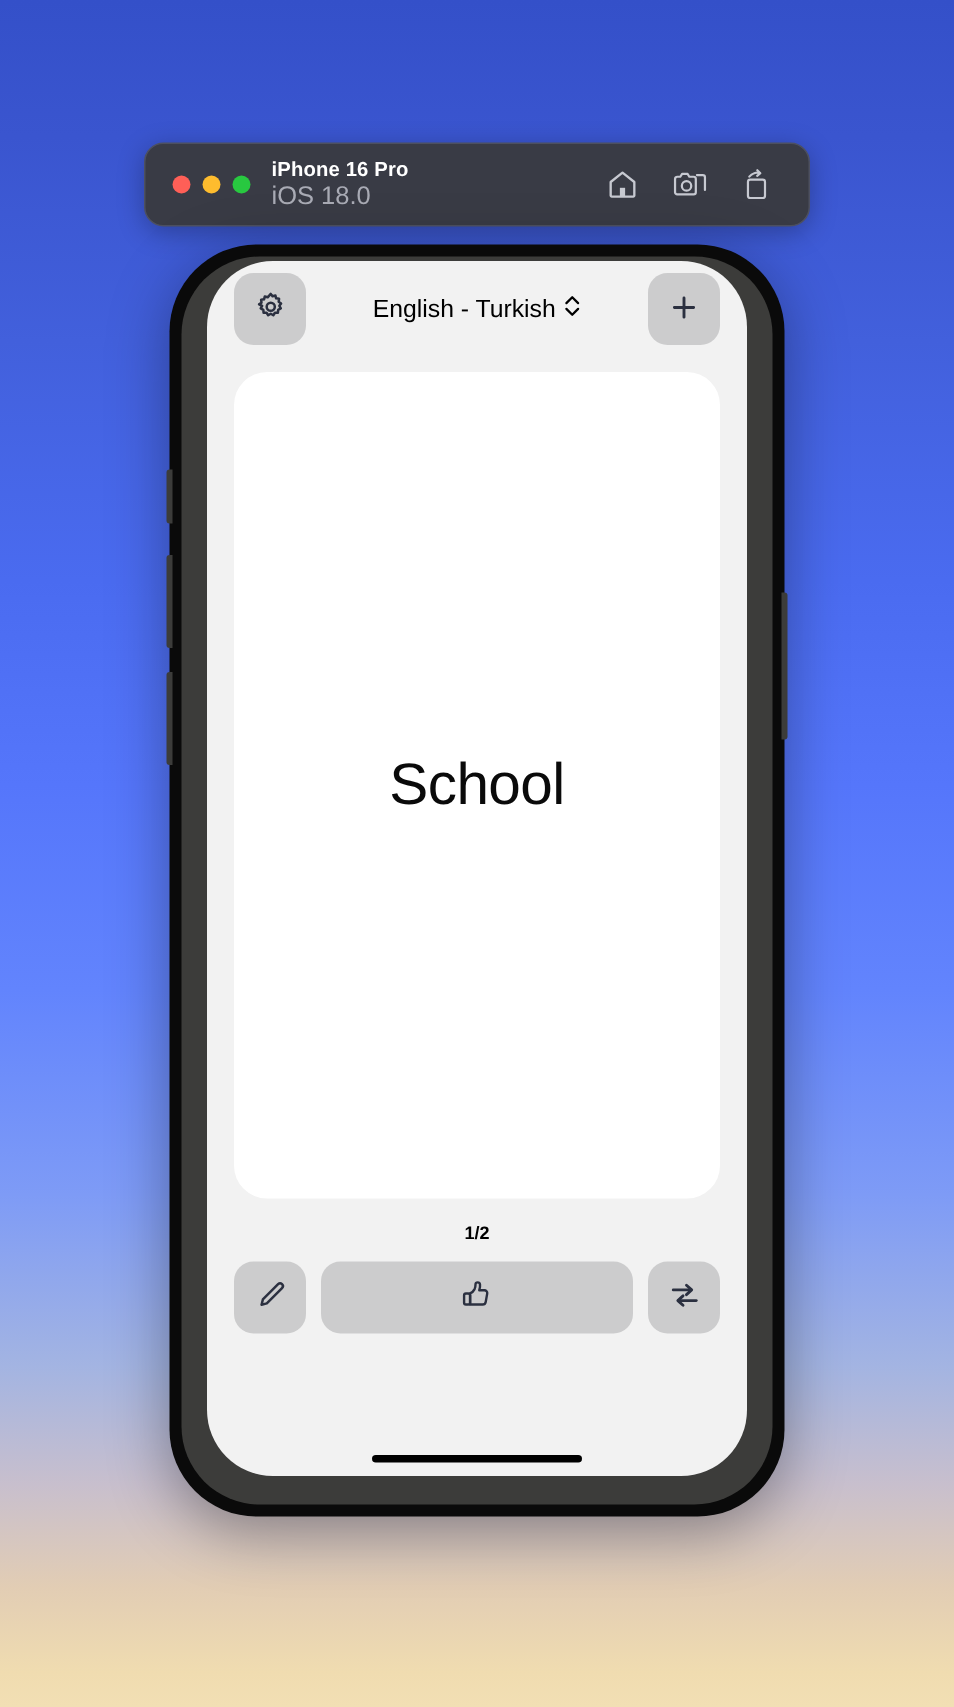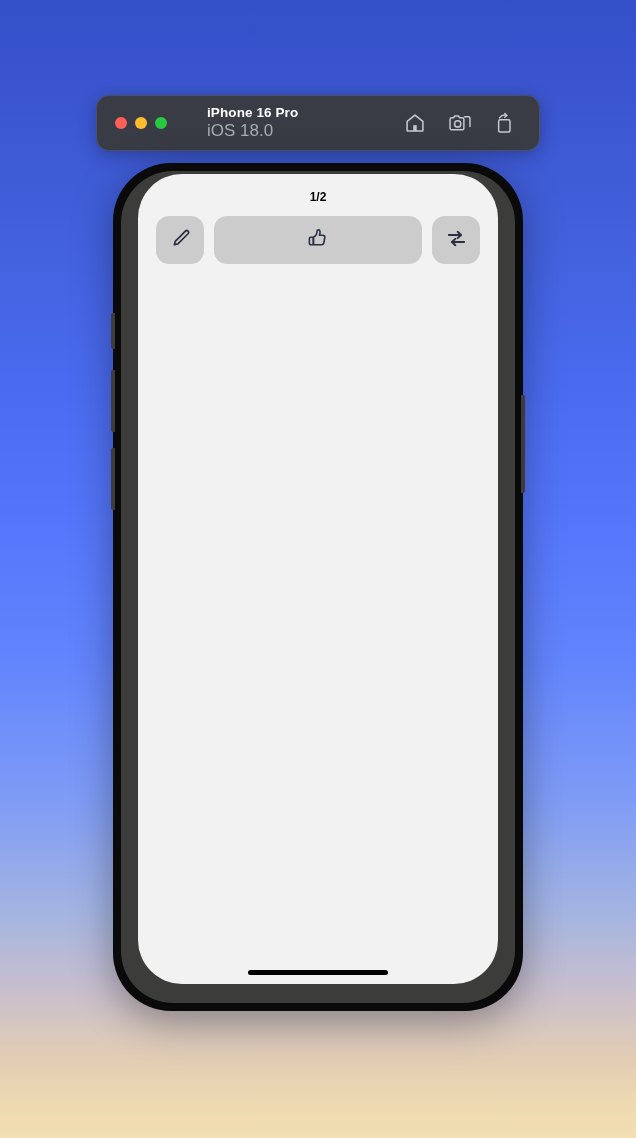--- a/index.html
+++ b/index.html
@@ -32,21 +32,21 @@
     border-radius:13px;
     border:1px solid #4d5060;
     display:flex; align-items:center;
     box-shadow:0 4px 18px rgba(0,0,0,.28);
   }
   .lights { display:flex; gap:8px; padding-left:18px; }
   .light { width:12px; height:12px; border-radius:50%; }
   .light.r { background:#ff5f57; }
   .light.y { background:#febc2e; }
   .light.g { background:#28c840; }
-  .simtitle { margin-left:40px; line-height:1.15; }
+  .simtitle { margin-left:14px; line-height:1.15; }
   .simtitle .t1 { color:#ffffff; font-size:13.5px; font-weight:bold; letter-spacing:.1px; }
   .simtitle .t2 { color:#a9abb5; font-size:17px; margin-top:1px; }
   .simicons { margin-left:auto; display:flex; align-items:center; gap:22px; padding-right:24px; }
   .simicons svg { display:block; }
 
   
   .phone {
     position:absolute; left:113px; top:163px;
     width:410px; height:848px;
     background:#0a0a0a;
@@ -193,21 +193,52 @@
     <span class="sbtn action"></span>
     <span class="sbtn volup"></span>
     <span class="sbtn voldn"></span>
     <span class="sbtn power"></span>
 
     <div class="screen">
 
 
       <div class="app">
 
-
+        <div class="toprow">
+          <button class="sqbtn">
+            <span>
+              <svg width="21" height="21" viewBox="0 0 24 24" fill="none" stroke="#2b3040" stroke-width="1.9" stroke-linejoin="round" stroke-linecap="round">
+                <path d="M12 2.2l1.35 1.85 2.2-.65.55 2.2 2.25.3-.3 2.25 1.85 1.3-1.35 1.85 1.1 2-2 1.1-.2 2.25-2.25-.1-1.25 1.9-1.95-1.15-1.95 1.15-1.25-1.9-2.25.1-.2-2.25-2-1.1 1.1-2L3.1 10.2l1.85-1.3-.3-2.25 2.25-.3.55-2.2 2.2.65z"></path>
+                <circle cx="12" cy="12" r="3.1"></circle>
+              </svg>
+            </span>
+          </button>
+
+          <div class="langpick">
+            <span>English - Turkish</span>
+            <span>
+              <svg width="11" height="16" viewBox="0 0 11 16" fill="none" stroke="#000" stroke-width="1.5" stroke-linejoin="round" stroke-linecap="round">
+                <path d="M1.6 6.1 5.5 2.2l3.9 3.9"></path>
+                <path d="M1.6 9.9 5.5 13.8l3.9-3.9"></path>
+              </svg>
+            </span>
+          </div>
+
+          <button class="sqbtn">
+            <span>
+              <svg width="22" height="22" viewBox="0 0 24 24" fill="none" stroke="#2b3040" stroke-width="2.1" stroke-linecap="round">
+                <path d="M12 5v14M5 12h14"></path>
+              </svg>
+            </span>
+          </button>
+        </div>
+
+        <div class="card">
+          <div class="card-word">School</div>
+        </div>
 
         <div class="counter">1/2</div>
 
         <div class="bottomrow">
           <button class="sqbtn">
             <span>
               <svg width="21" height="21" viewBox="0 0 24 24" fill="none" stroke="#2b3040" stroke-width="1.9" stroke-linejoin="round" stroke-linecap="round">
                 <path d="M17.6 3.6a2.1 2.1 0 0 1 3 3L9 18.2l-4 1 1-4z"></path>
               </svg>
             </span>

